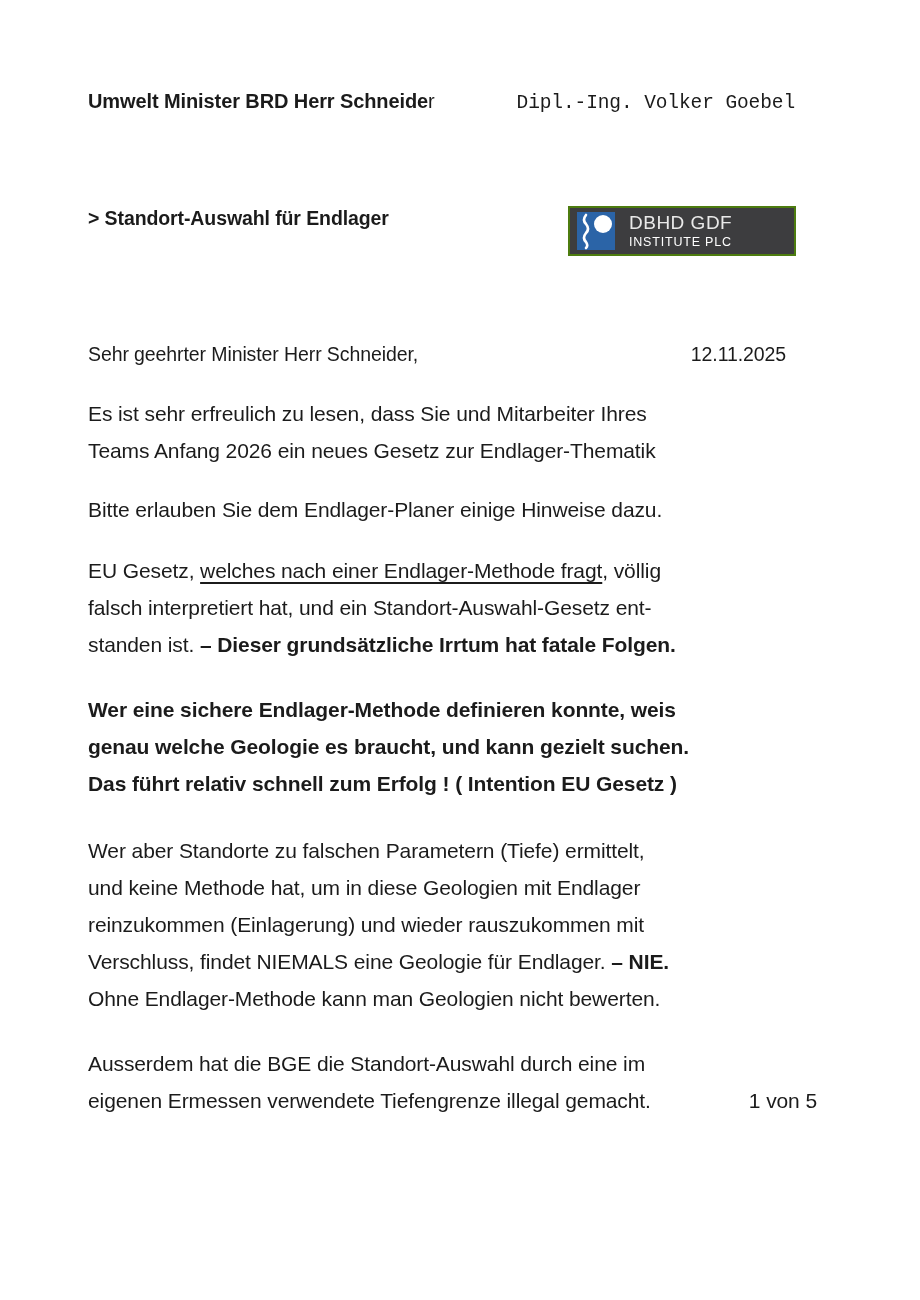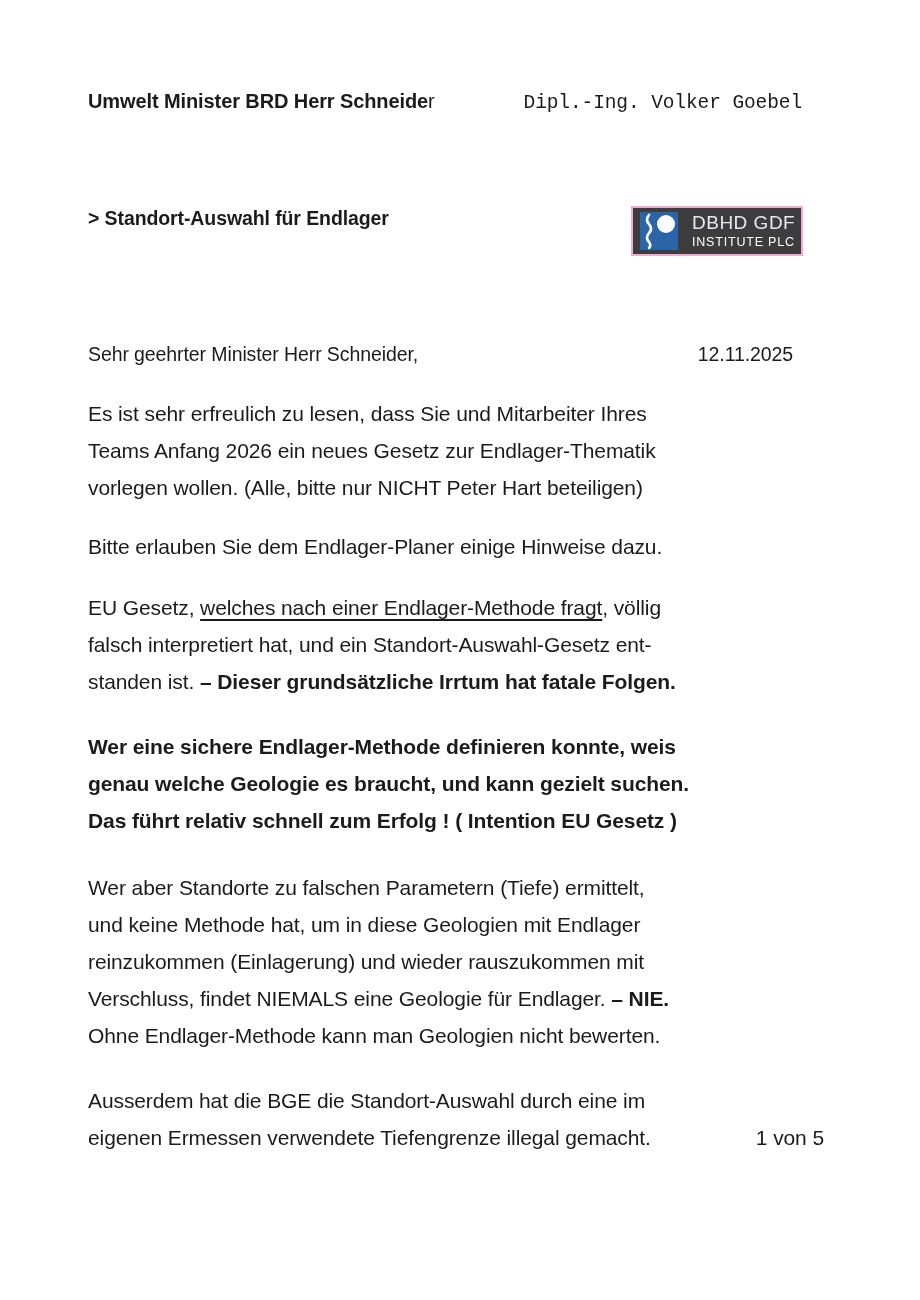--- a/index.html
+++ b/index.html
@@ -8,40 +8,40 @@
     width: 920px;
     height: 1300px;
     background: #ffffff;
     font-family: "Liberation Sans", sans-serif;
     color: #1b1b1b;
     overflow: hidden;
   }
   .content {
     position: absolute;
     left: 88px;
-    right: 96px;
+    right: 103px;
     top: 0;
   }
   .row { display: flex; justify-content: space-between; align-items: baseline; }
 
   .header-row { padding-top: 88px; font-size: 19.5px; line-height: 26px; }
   .recipient { font-weight: 700; font-size: 20px; letter-spacing: -0.1px; }
   .recipient .tail { font-weight: 400; }
   .author { margin-right: 22px; letter-spacing: -0.1px; font-family: Liberation Mono, monospace; }
 
   .subject-row { margin-top: 84px; align-items: flex-start; }
   .subject-lines { font-weight: 700; font-size: 19.5px; line-height: 37px; letter-spacing: -0.1px; }
 
   .logo {
     margin-top: 6px;
     margin-right: 21px;
-    width: 172px;
+    width: 228px;
     height: 50px;
     background: #3d3d3f;
-    border: 2px solid #f9a8d4;
+    border: 2px solid #4d7c0f;
     box-sizing: border-box;
     display: flex;
     align-items: center;
   }
   .logo-icon { width: 38px; height: 38px; margin-left: 7px; flex: 0 0 auto; }
   .logo-text { margin-left: 14px; line-height: 1; }
   .logo-title { color: #e9e9e9; font-size: 19px; letter-spacing: 0.5px; }
   .logo-subtitle { color: #ffffff; font-size: 12.5px; letter-spacing: 0.8px; margin-top: 4px; }
 
   .greeting-row { margin-top: 80px; font-size: 19.5px; line-height: 37px; letter-spacing: -0.1px; }
@@ -88,21 +88,20 @@
 
     <div class="row greeting-row">
       <div>Sehr geehrter Minister Herr Schneider,</div>
       <div class="date">12.11.2025</div>
     </div>
 
     <div>
         <div class="para">
           <div class="line"><span><span>Es ist sehr erfreulich zu lesen, dass Sie und Mitarbeiter Ihres</span></span></div>
           <div class="line"><span><span>Teams Anfang 2026 ein neues Gesetz zur Endlager-Thematik</span></span></div>
-          <div class="line"><span><span>vorlegen wollen. (Alle, bitte nur NICHT Peter Hart beteiligen)</span></span></div>
         </div>
         <div class="para">
           <div class="line"><span><span>Bitte erlauben Sie dem Endlager-Planer einige Hinweise dazu.</span></span></div>
         </div>
         <div class="para">
           <div class="line"><span><span>EU Gesetz, </span><span class="u">welches nach einer Endlager-Methode fragt</span><span>, völlig</span></span></div>
           <div class="line"><span><span>falsch interpretiert hat, und ein Standort-Auswahl-Gesetz ent-</span></span></div>
           <div class="line"><span><span>standen ist. </span><span class="b">– Dieser grundsätzliche Irrtum hat fatale Folgen.</span></span></div>
         </div>
         <div class="para">

